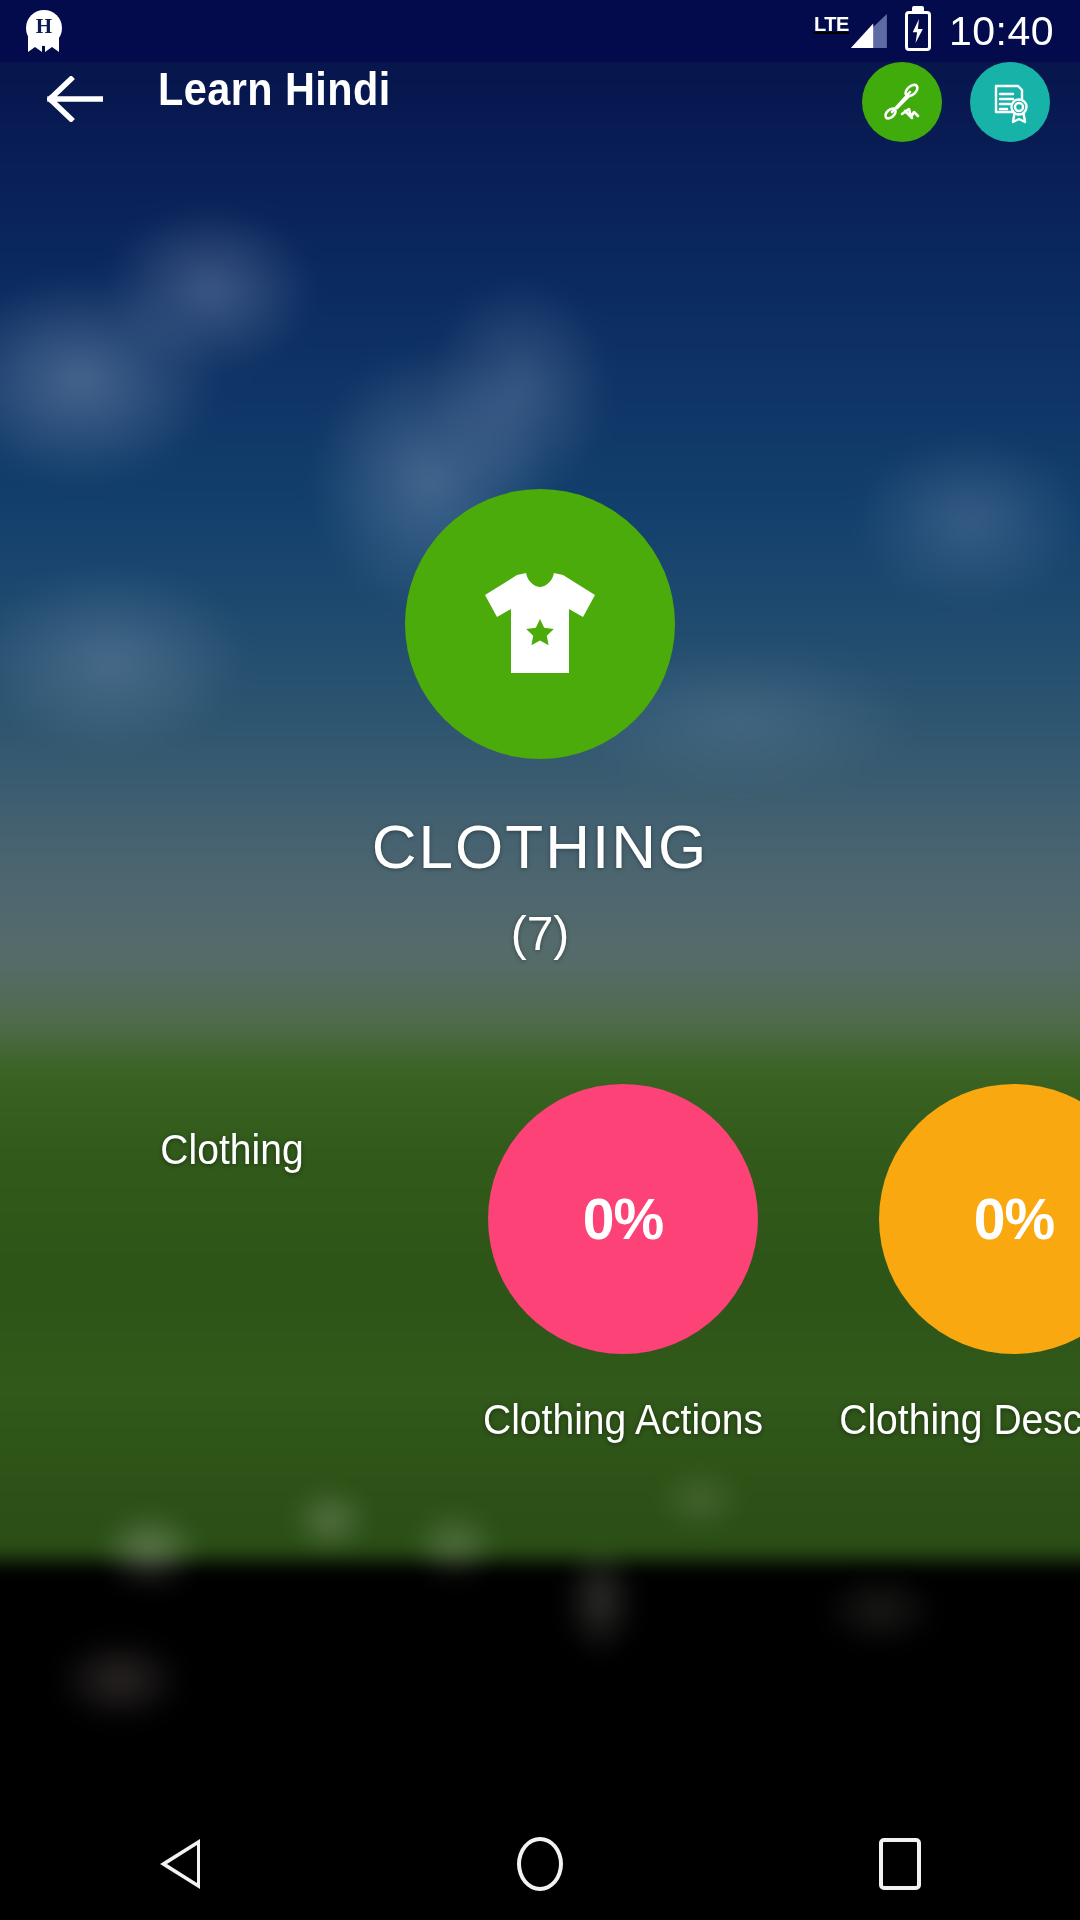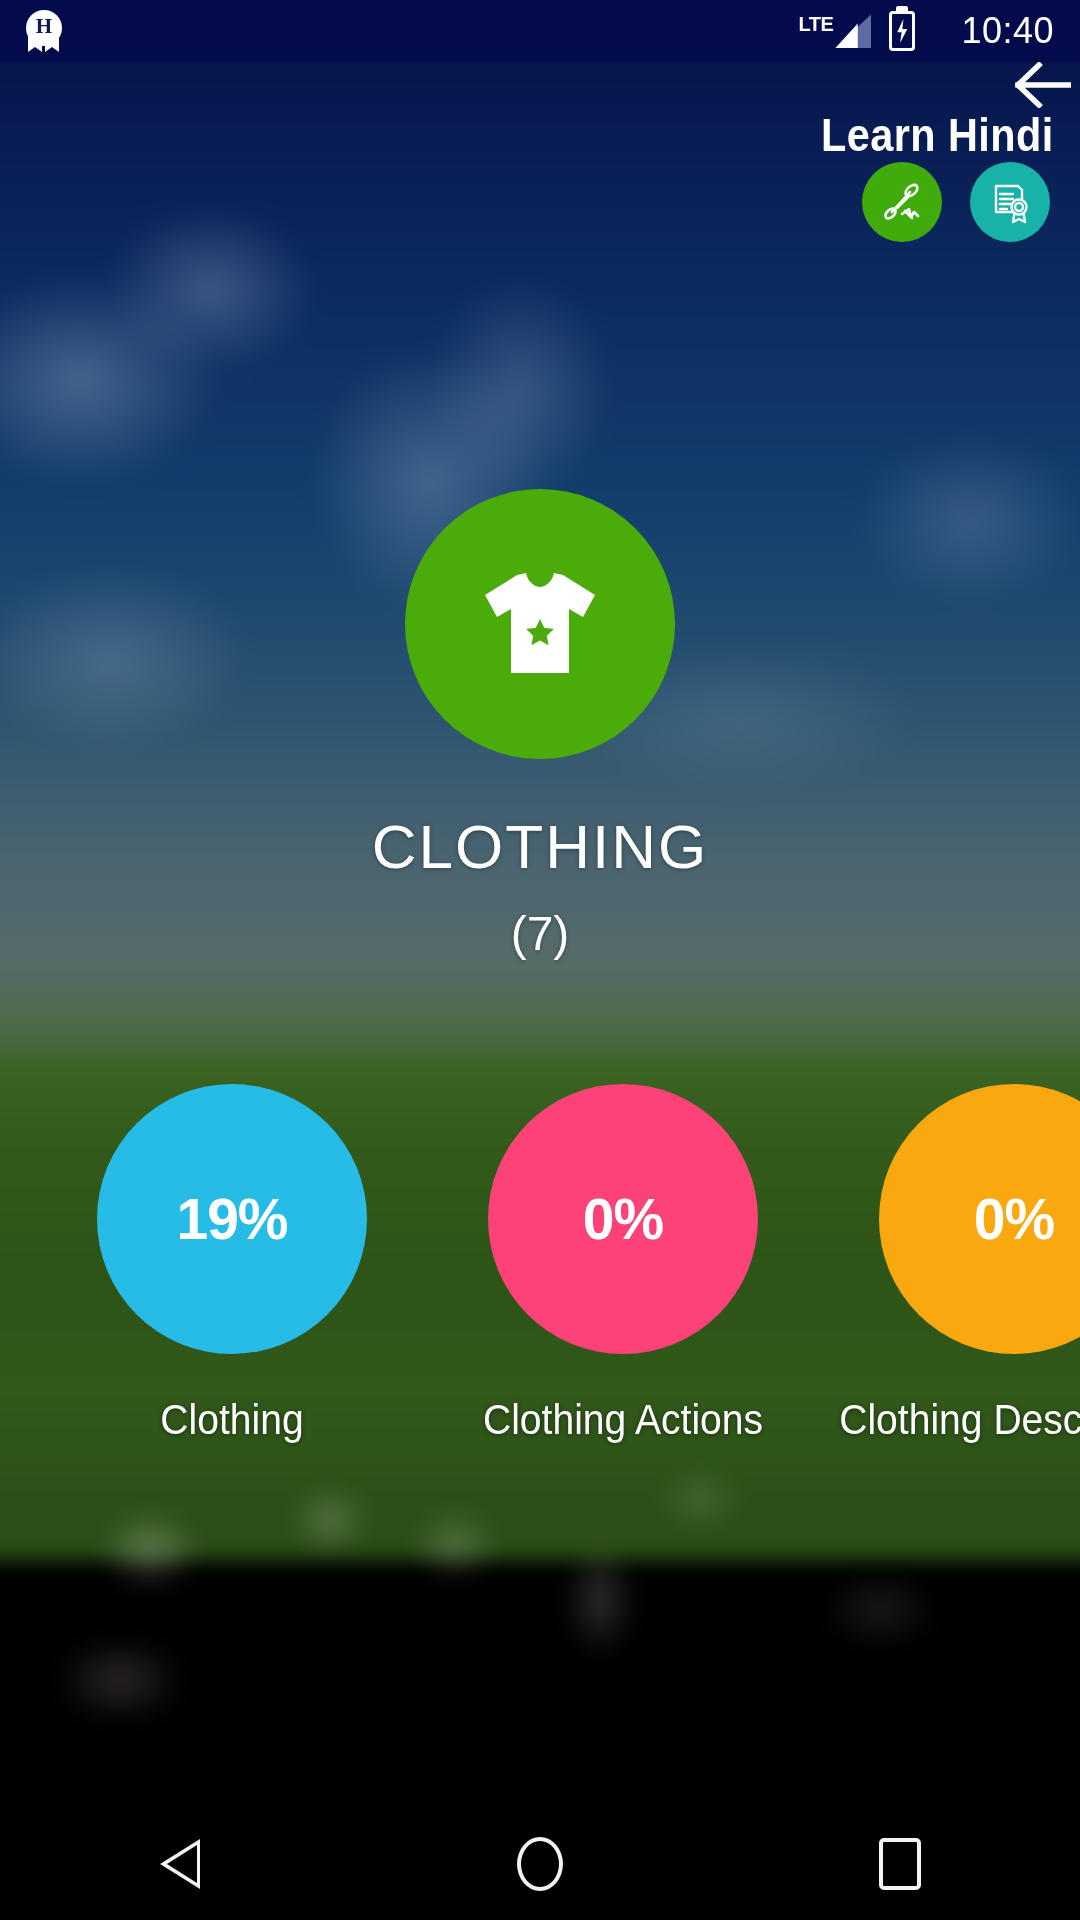--- a/index.html
+++ b/index.html
@@ -71,21 +71,21 @@
   .badge-h .tail-l, .badge-h .tail-r{
     position:absolute; top:26px; width:14px; height:18px; background:#fff;
   }
   .badge-h .tail-l{ left:6px; clip-path:polygon(0 0,100% 0,100% 100%,50% 72%,0 100%); }
   .badge-h .tail-r{ left:23px; clip-path:polygon(0 0,100% 0,100% 100%,50% 72%,0 100%); }
   .badge-h .letter{
     position:absolute; left:0; top:6px; width:44px; text-align:center;
     font-family:"Liberation Serif", serif; font-size:21px; font-weight:700;
     color:#0d1b53; z-index:2;
   }
-  .lte-wrap{ display:flex; align-items:flex-end; gap:2px; }
+  .lte-wrap{ display:flex; align-items:flex-end; gap:2px;text-decoration:underline; }
   .lte-text{
     font-size:20px; font-weight:700; color:#fff;
     font-family:"Liberation Sans", sans-serif; letter-spacing:-.5px;
     line-height:1; margin-bottom:14px;
   }
   .signal-tri{ position:relative; width:36px; height:34px; }
   .signal-tri .full{
     position:absolute; inset:0; background:#5d6aa3;
     clip-path:polygon(100% 0,100% 100%,0 100%);
   }
@@ -100,27 +100,27 @@
   .battery::before{
     content:""; position:absolute; left:50%; top:-8px; transform:translateX(-50%);
     width:12px; height:5px; background:#fff; border-radius:2px 2px 0 0;
   }
   .battery .bolt{
     position:absolute; left:50%; top:50%; transform:translate(-50%,-50%);
     width:13px; height:24px; background:#fff;
     clip-path:polygon(58% 0,10% 55%,44% 55%,32% 100%,88% 42%,50% 42%);
   }
   #clock{
-    font-size:36px; font-weight:400; color:#fff; letter-spacing:.5px;margin-left:28px;
+    font-size:41px; font-weight:400; color:#fff; letter-spacing:.5px;
   }
 
   
   #app-bar{
     position:absolute; left:0; top:62px; width:1080px; height:118px;
-    z-index:25; display:flex; align-items:flex-end;flex-direction:column;
+    z-index:25; display:flex; align-items:flex-start;
   }
   #back-button{
     width:74px; height:74px; margin-left:38px;
     display:flex; align-items:center; justify-content:center; cursor:pointer;
   }
   #app-title{
     margin-left:46px;
     font-size:46px; font-weight:700; color:#fff;
     font-family:"Liberation Sans", sans-serif;
     transform:scaleX(.90); transform-origin:left center;
@@ -274,23 +274,20 @@
         L54.2 66.7 L47.2 60.1 L56.8 58.8 Z"></path>
     </svg>
   </div>
 
   <div id="category-title">CLOTHING</div>
   <div id="category-count">(7)</div>
 
   <div id="lesson-row">
 
     <div class="lesson-item" style="left:36px">
-      <div class="lesson-circle" style="background:#27bce5">
-        <span class="lesson-pct">19%</span>
-      </div>
       <div class="lesson-label">Clothing</div>
     </div>
 
     <div class="lesson-item" style="left:427px">
       <div class="lesson-circle" style="background:#fc4277">
         <span class="lesson-pct">0%</span>
       </div>
       <div class="lesson-label">Clothing Actions</div>
     </div>
 

